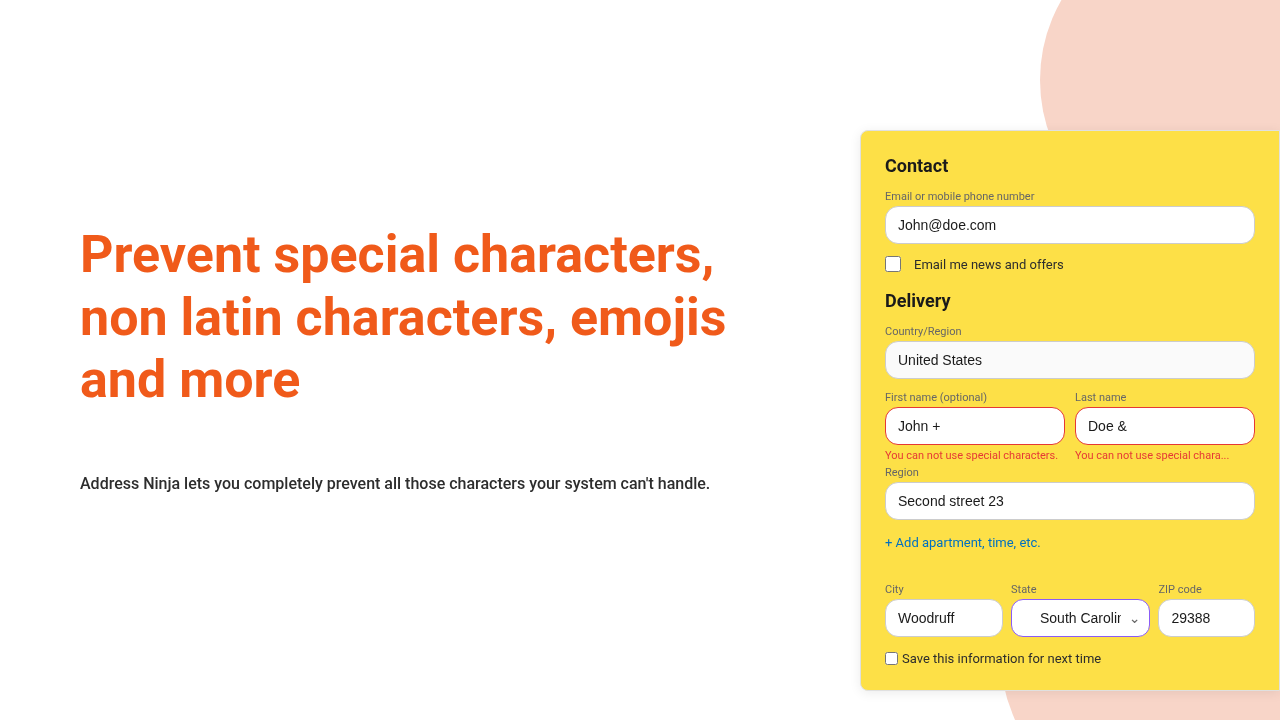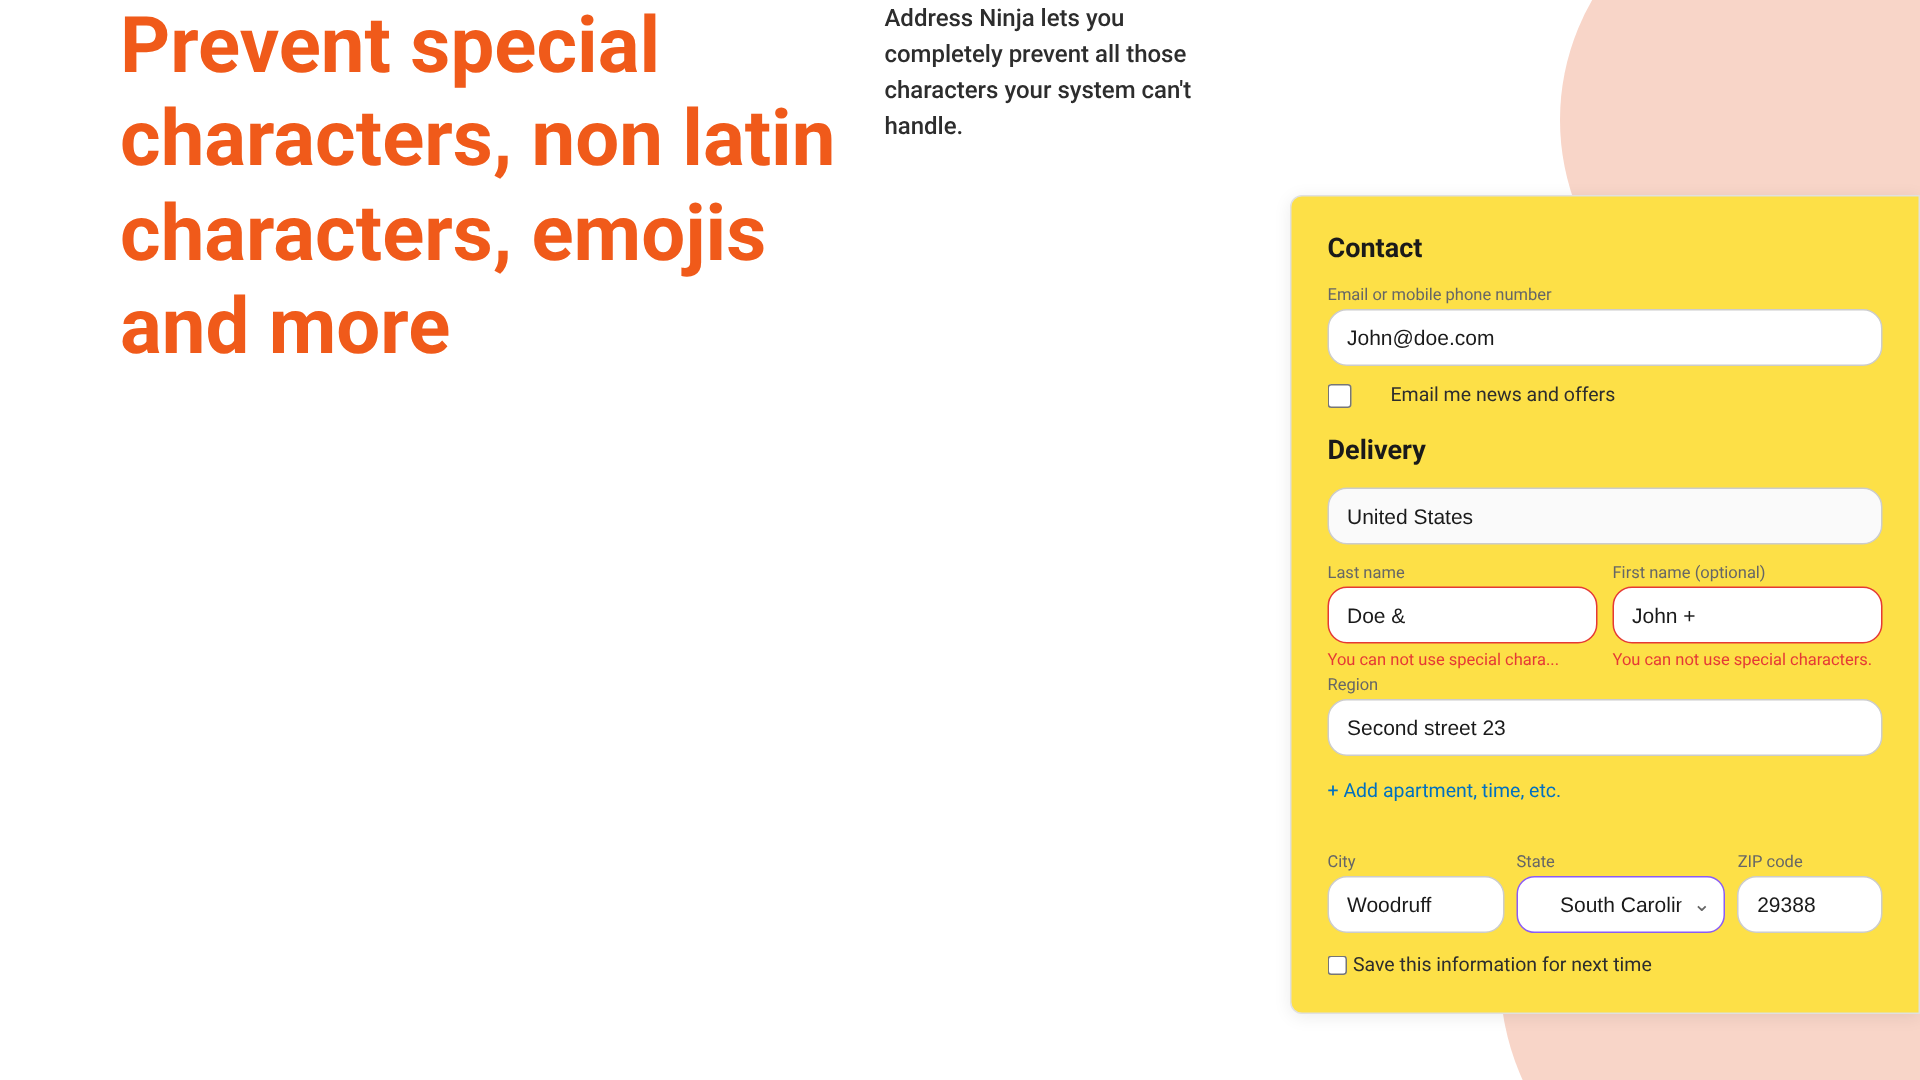--- a/index.html
+++ b/index.html
@@ -41,20 +41,21 @@
     }
 
     
     .left-content {
       position: absolute;
       left: 80px;
       top: 0;
       width: 720px;
       height: 720px;
       display: flex;
+      flex-direction: column;
       justify-content: center;
       z-index: 1;
     }
 
     .main-heading {
       font-size: 52px;
       font-weight: 700;
       color: #f05a1a;
       line-height: 1.2;
       margin-bottom: 60px;
@@ -114,22 +115,22 @@
     }
 
     .error-msg {
       font-size: 11px;
       color: #e53935;
       margin-top: 4px;
     }
 
     .checkbox-row {
       display: flex;
-      align-items: flex-start;
-      gap: 26px;
+      align-items: center;
+      gap: 13px;
       margin-bottom: 18px;
     }
 
     .checkbox-row input[type="checkbox"] {
       width: 16px;
       height: 16px;
       accent-color: #333;
     }
 
     .checkbox-label {
@@ -246,34 +247,35 @@
 
   <div class="checkbox-row">
     <input type="checkbox" style="">
     <label class="checkbox-label">Email me news and offers</label>
   </div>
 
   <div class="delivery-section">
     <div class="section-title">Delivery</div>
 
     <div class="form-group">
+      <div class="field-label">Country/Region</div>
       <input class="field-input country-field" type="text" value="United States" style="">
     </div>
 
     
     <div class="name-row">
+      <div class="name-col">
+        <div class="field-label">First name (optional)</div>
+        <input class="field-input field-input-error" type="text" value="John +" style="">
+        <div class="error-msg">You can not use special characters.</div>
+      </div>
       <div class="name-col">
         <div class="field-label">Last name</div>
         <input class="field-input field-input-error" type="text" value="Doe &amp;" style="">
         <div class="error-msg">You can not use special chara...</div>
-      </div>
-      <div class="name-col">
-        <div class="field-label">First name (optional)</div>
-        <input class="field-input field-input-error" type="text" value="John +" style="">
-        <div class="error-msg">You can not use special characters.</div>
       </div>
     </div>
 
     
     <div class="form-group">
       <div class="field-label">Region</div>
       <input class="field-input" type="text" value="Second street 23" style="">
     </div>
 
     

